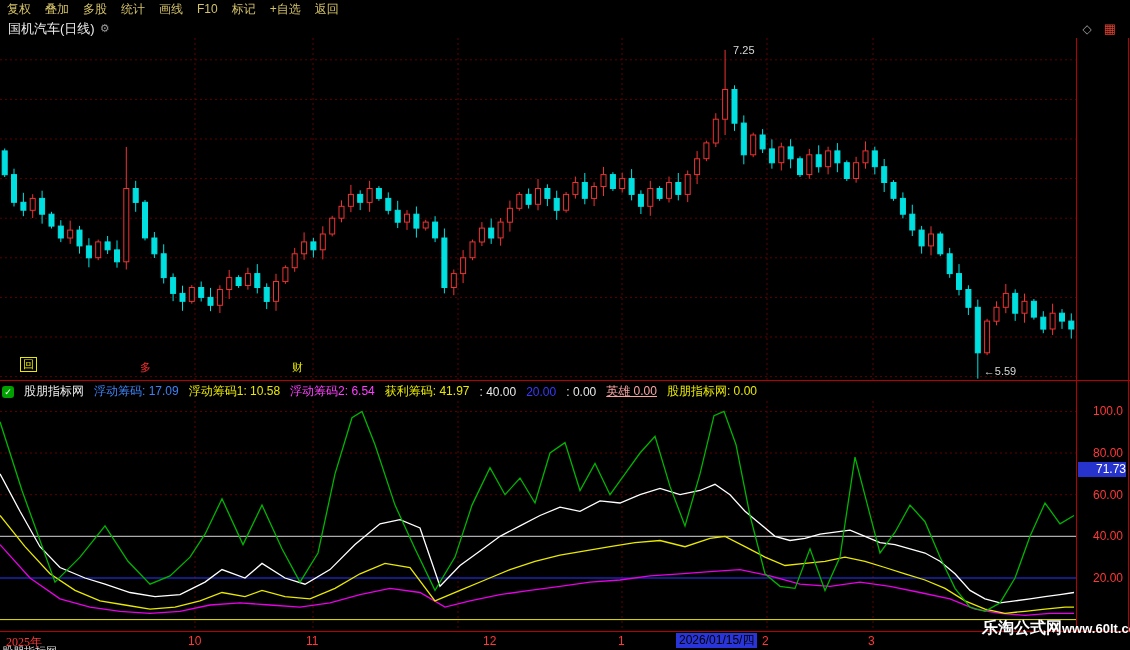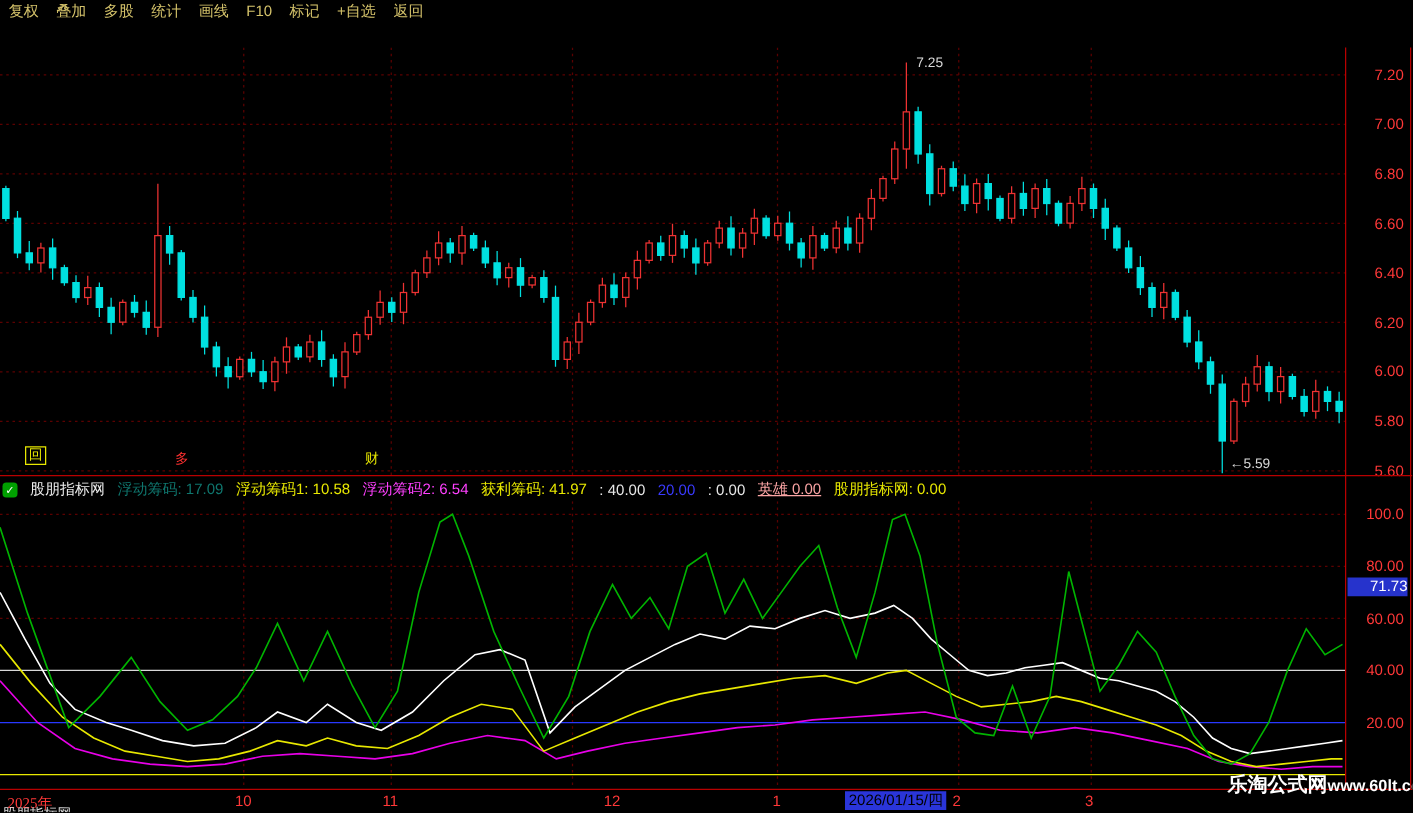--- a/index.html
+++ b/index.html
@@ -71,20 +71,28 @@
         <span class="menu-item">多股</span>
         <span class="menu-item">统计</span>
         <span class="menu-item">画线</span>
         <span class="menu-item">F10</span>
         <span class="menu-item">标记</span>
         <span class="menu-item">+自选</span>
         <span class="menu-item">返回</span>
       </div>
   </div>
 
+  <div class="titlebar">
+    <span class="title">国机汽车(日线)</span>
+    <span class="gear">⚙</span>
+    <span class="title-icons">
+      <span class="diamond">◇</span>
+      <span class="redgrid">▦</span>
+    </span>
+  </div>
 
   <div class="chart-wrap">
     <svg id="main-svg" width="1076" height="342">
         <line x1="0" x2="1076" y1="21.8" y2="21.8" stroke="#5c0000" stroke-dasharray="2,3"></line>
         <line x1="0" x2="1076" y1="61.4" y2="61.4" stroke="#5c0000" stroke-dasharray="2,3"></line>
         <line x1="0" x2="1076" y1="101.0" y2="101.0" stroke="#5c0000" stroke-dasharray="2,3"></line>
         <line x1="0" x2="1076" y1="140.6" y2="140.6" stroke="#5c0000" stroke-dasharray="2,3"></line>
         <line x1="0" x2="1076" y1="180.2" y2="180.2" stroke="#5c0000" stroke-dasharray="2,3"></line>
         <line x1="0" x2="1076" y1="219.8" y2="219.8" stroke="#5c0000" stroke-dasharray="2,3"></line>
         <line x1="0" x2="1076" y1="259.4" y2="259.4" stroke="#5c0000" stroke-dasharray="2,3"></line>
@@ -323,41 +331,30 @@
         <line x1="1052.6" x2="1052.6" y1="265.7" y2="297.0" stroke="#ee3232"></line>
         <rect x="1050.1" y="275.2" width="5" height="15.8" fill="#000" stroke="#ee3232"></rect>
         <line x1="1062.0" x2="1062.0" y1="271.1" y2="290.9" stroke="#00e0e0"></line>
         <rect x="1059.5" y="275.2" width="5" height="7.9" fill="#00e0e0" stroke="#00e0e0"></rect>
         <line x1="1071.3" x2="1071.3" y1="275.4" y2="300.6" stroke="#00e0e0"></line>
         <rect x="1068.8" y="283.1" width="5" height="7.9" fill="#00e0e0" stroke="#00e0e0"></rect>
         <text x="733.1" y="15.9" fill="#d8d8d8" font-size="11">7.25</text>
         <text x="983.8" y="336.6" fill="#d8d8d8" font-size="11">←5.59</text>
       </svg>
   </div>
-  <div class="axis-main">
-      <div class="axis-label" style="top: 15px;">7.20</div>
-      <div class="axis-label" style="top: 54px;">7.00</div>
-      <div class="axis-label" style="top: 94px;">6.80</div>
-      <div class="axis-label" style="top: 134px;">6.60</div>
-      <div class="axis-label" style="top: 173px;">6.40</div>
-      <div class="axis-label" style="top: 213px;">6.20</div>
-      <div class="axis-label" style="top: 252px;">6.00</div>
-      <div class="axis-label" style="top: 292px;">5.80</div>
-      <div class="axis-label" style="top: 332px;">5.60</div>
-    </div>
 
   <div class="v-sep"></div>
   <div class="v-sep-right"></div>
   <div class="h-sep1"></div>
   <div class="h-sep2"></div>
 
   <div class="ind-header">
     <span class="src-icon">✓</span>
     <span class="src-label">股朋指标网</span>
-  <span style="color: #0f766e;">浮动筹码: 17.09</span>
+  <span style="color: #3b82f6;">浮动筹码: 17.09</span>
       <span style="color: rgb(232, 232, 0);">浮动筹码1: 10.58</span>
       <span style="color: rgb(255, 64, 255);">浮动筹码2: 6.54</span>
       <span style="color: rgb(232, 232, 0);">获利筹码: 41.97</span>
       <span style="color: rgb(232, 232, 232);">: 40.00</span>
       <span style="color: rgb(58, 58, 255);">20.00</span>
       <span style="color: rgb(232, 232, 232);">: 0.00</span>
       <span style="color: #fca5a5; text-decoration: underline;">英雄 0.00</span>
       <span style="color: rgb(232, 232, 0);">股朋指标网: 0.00</span>
     </div>
 

